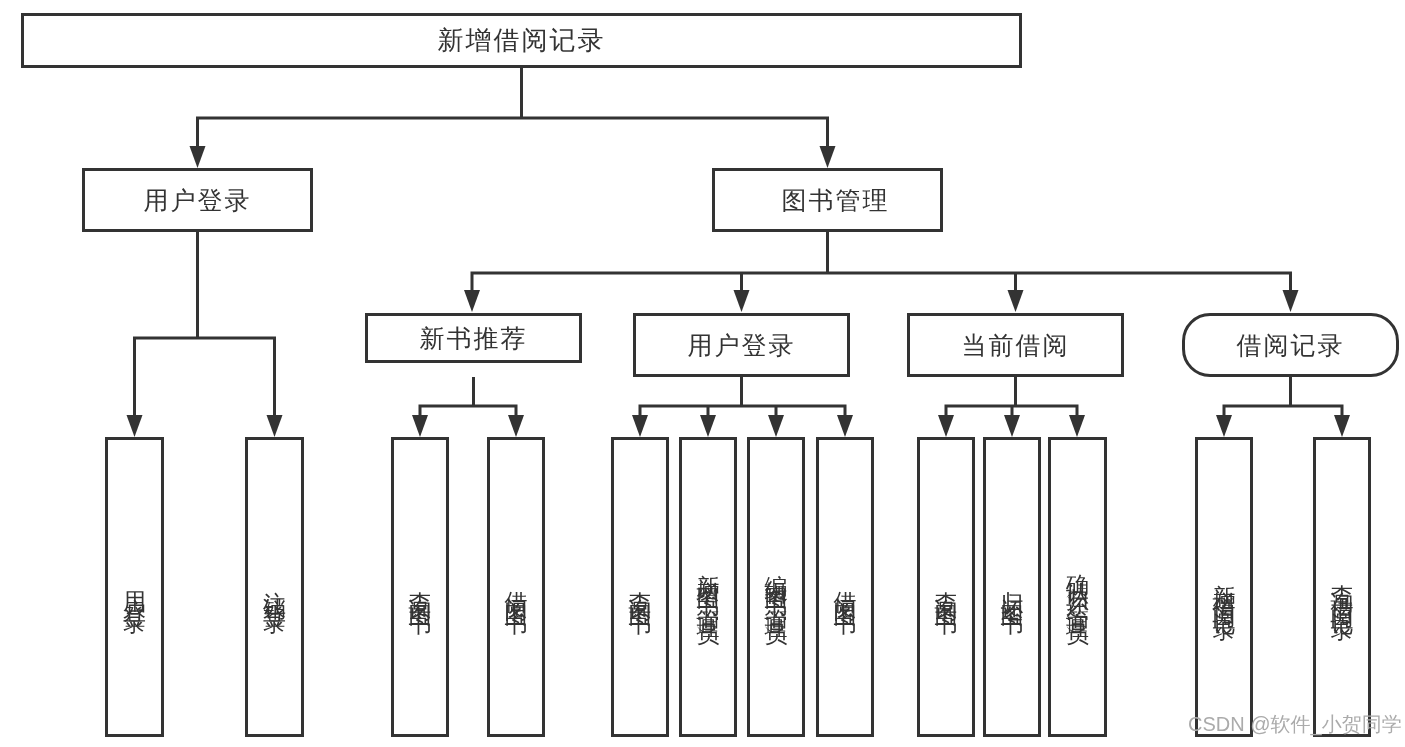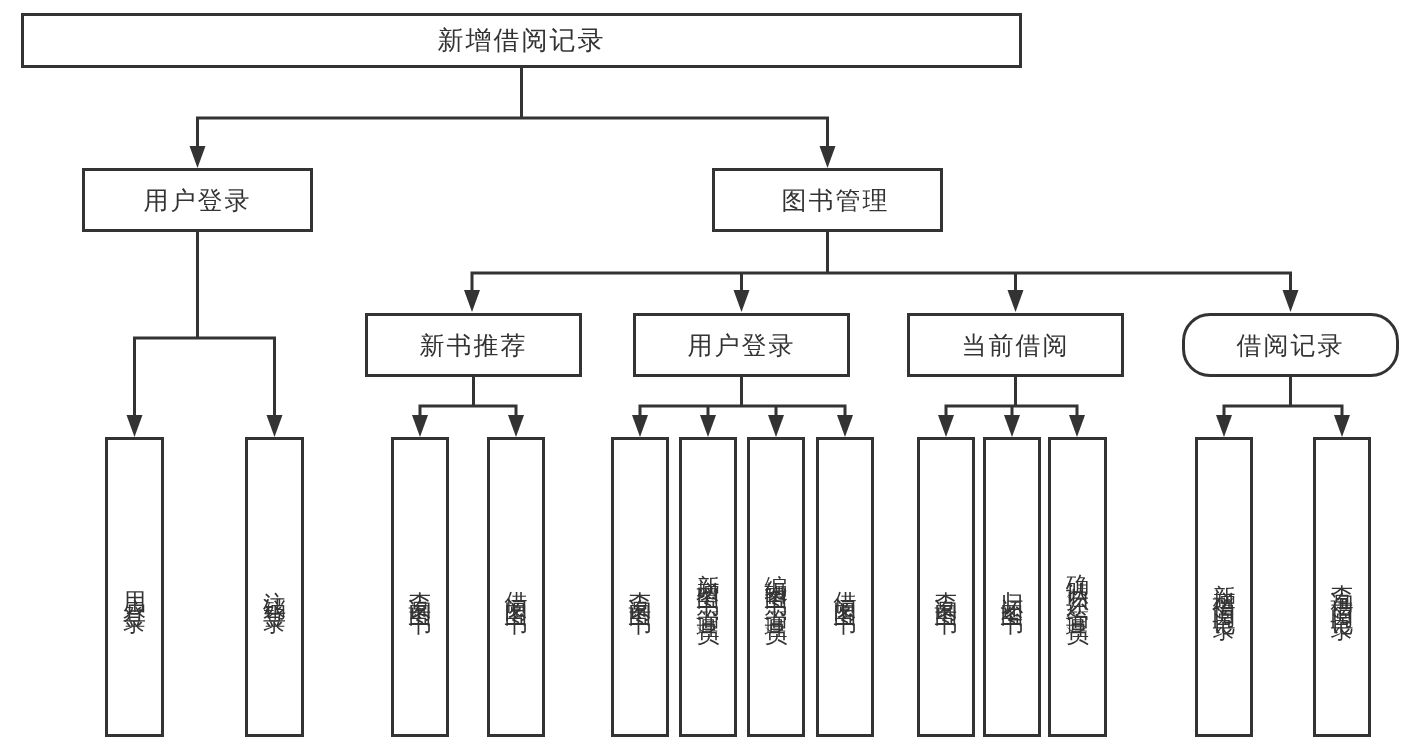--- a/index.html
+++ b/index.html
@@ -129,21 +129,21 @@
     <span>新增借阅记录</span>
   </div>
 
   <div class="node hbox" style="left:82px; top:168px; width:231px; height:64px;">
     <span>用户登录</span>
   </div>
   <div class="node hbox" style="left:712px; top:168px; width:231px; height:64px;padding-left:16px;">
     <span>图书管理</span>
   </div>
 
-  <div class="node hbox" style="left:365px; top:313px; width:217px; height:64px;">
+  <div class="node hbox" style="left:365px; top:313px; width:217px; height:50px;">
     <span>新书推荐</span>
   </div>
   <div class="node hbox" style="left:633px; top:313px; width:217px; height:64px;">
     <span>用户登录</span>
   </div>
   <div class="node hbox" style="left:907px; top:313px; width:217px; height:64px;justify-content:center;">
     <span>当前借阅</span>
   </div>
   <div class="node hbox" style="left:1182px; top:313px; width:217px; height:64px;border-radius:28px;">
     <span>借阅记录</span>
@@ -186,14 +186,15 @@
     <span>确认归还（管理员）</span>
   </div>
 
   <div class="node vbox" style="left:1195px; top:437px; width:58px; height:300px;">
     <span>新增借阅记录</span>
   </div>
   <div class="node vbox" style="left:1313px; top:437px; width:58px; height:300px;">
     <span>查询借阅记录</span>
   </div>
 
+  <div class="watermark">CSDN @软件_小贺同学</div>
 
 </div>
 
 </body></html>

